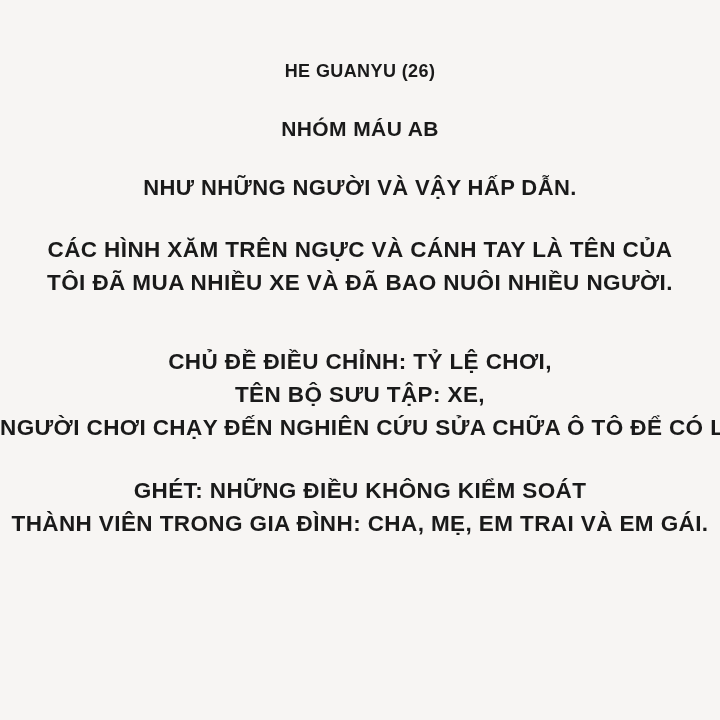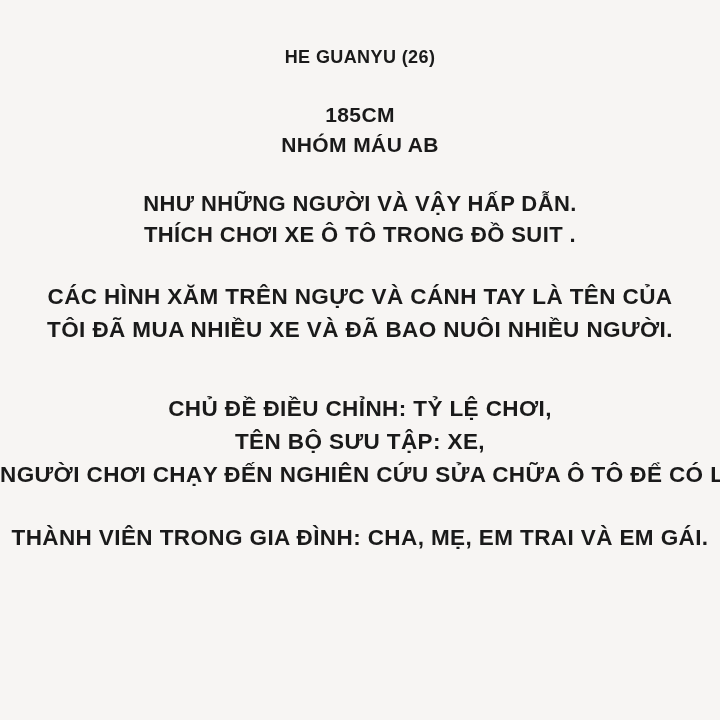--- a/index.html
+++ b/index.html
@@ -14,21 +14,21 @@
     overflow: hidden;
   }
   .page {
     width: 720px;
     height: 631px;
     box-sizing: border-box;
     background: #f7f5f3;
     display: flex;
     flex-direction: column;
     align-items: flex-start;
-    padding-top: 44px;
+    padding-top: 58px;
     color: #1a1a1a;
   }
   .block {
     width: 100%;
     text-align: center;
   }
   .line {
     display: block;
     text-transform: uppercase;
     font-weight: bold;
@@ -78,37 +78,36 @@
 </head>
 <body>
 
 <div class="page">
 
   <div class="block title">
     <span class="line">HE GUANYU (26)</span>
   </div>
 
   <div class="block stats">
-    <span class="line">185CM</span>
     <span class="line">NHÓM MÁU AB</span>
   </div>
 
   <div class="block para para-1">
     <span class="line">NHƯ NHỮNG NGƯỜI VÀ VẬY HẤP DẪN.</span>
-    <span class="line">THÍCH CHƠI XE Ô TÔ TRONG ĐỒ SUIT .</span>
   </div>
 
   <div class="block para-2">
     <span class="line">CÁC HÌNH XĂM TRÊN NGỰC VÀ CÁNH TAY LÀ TÊN CỦA</span>
     <span class="line">TÔI ĐÃ MUA NHIỀU XE VÀ ĐÃ BAO NUÔI NHIỀU NGƯỜI.</span>
   </div>
 
   <div class="block para-3">
     <span class="line">CHỦ ĐỀ ĐIỀU CHỈNH: TỶ LỆ CHƠI,</span>
     <span class="line">TÊN BỘ SƯU TẬP: XE,</span>
     <span class="line">NGƯỜI CHƠI CHẠY ĐẾN NGHIÊN CỨU SỬA CHỮA Ô TÔ ĐỂ CÓ LÃI.</span>
   </div>
 
   <div class="block para-4">
+    <span class="line">GHÉT: NHỮNG ĐIỀU KHÔNG KIỂM SOÁT</span>
     <span class="line">THÀNH VIÊN TRONG GIA ĐÌNH: CHA, MẸ, EM TRAI VÀ EM GÁI.</span>
   </div>
 
 </div>
 
 </body></html>

